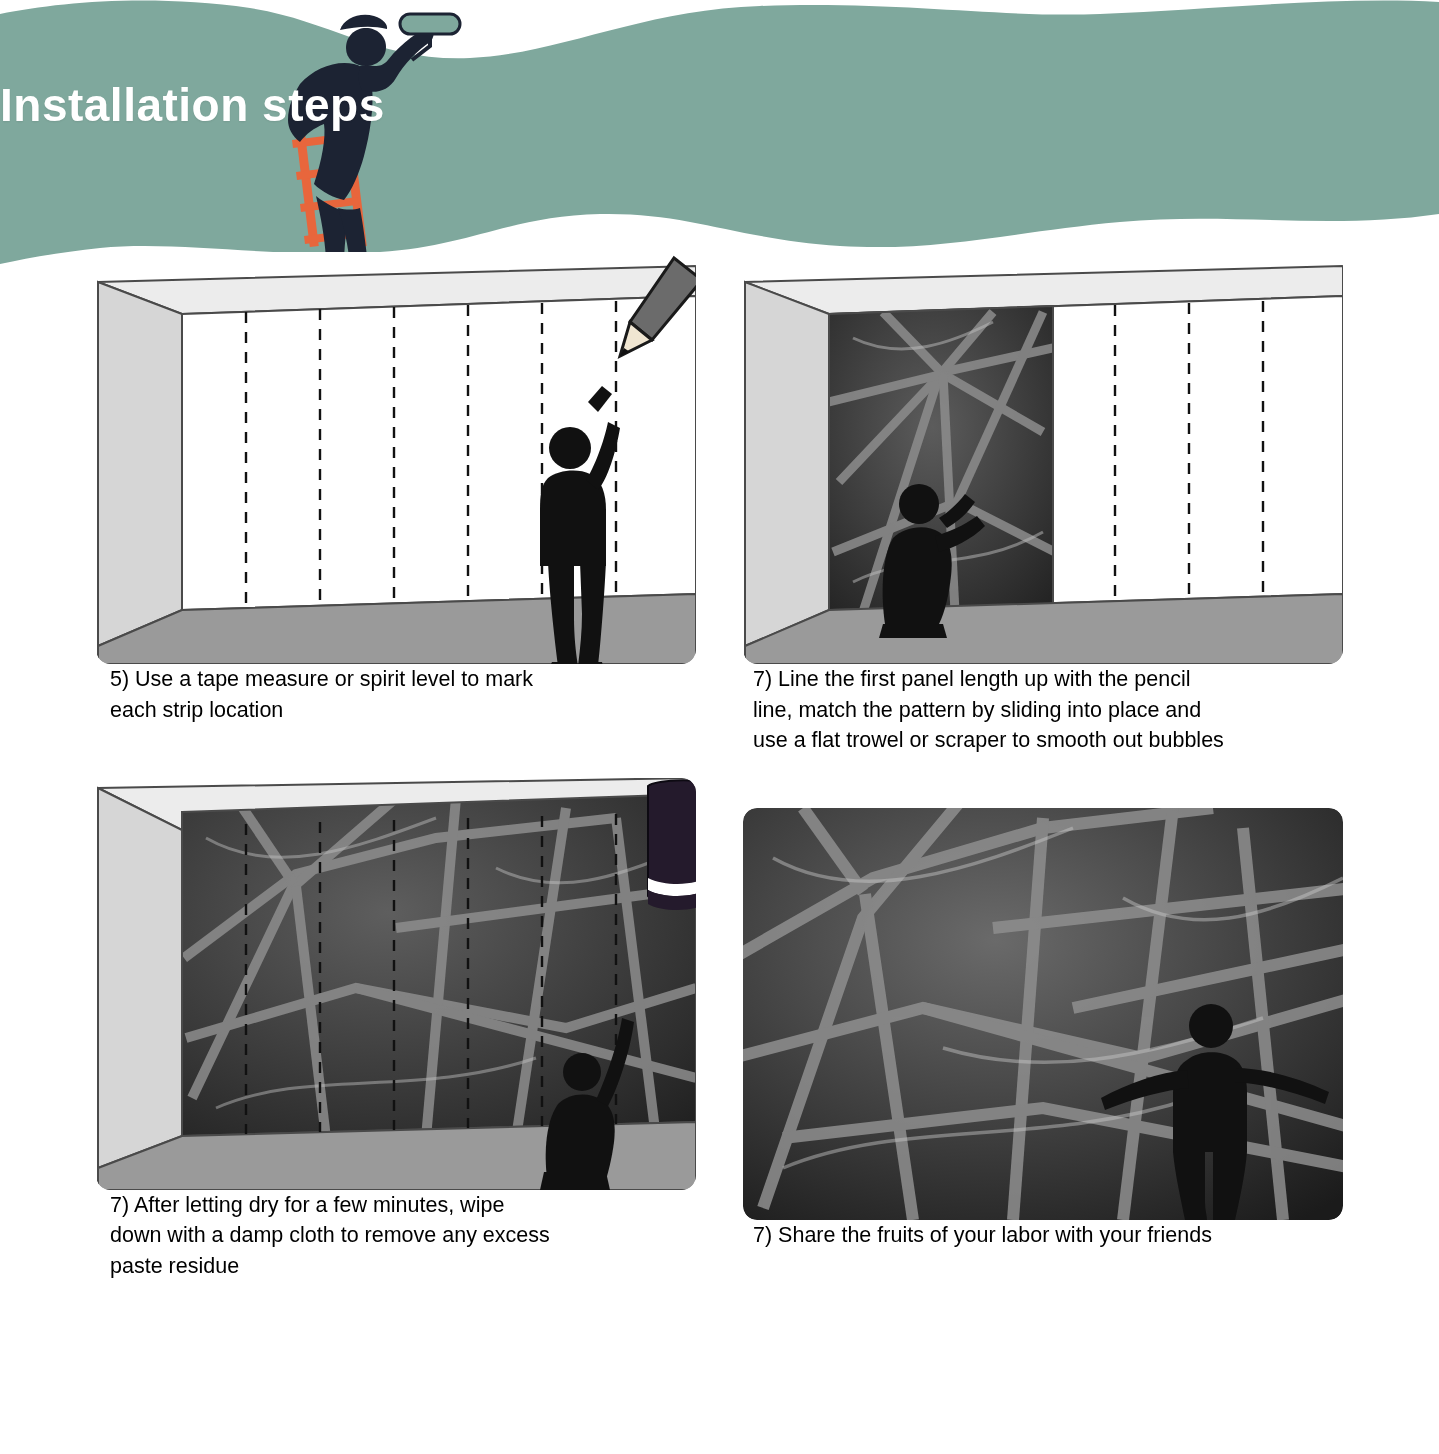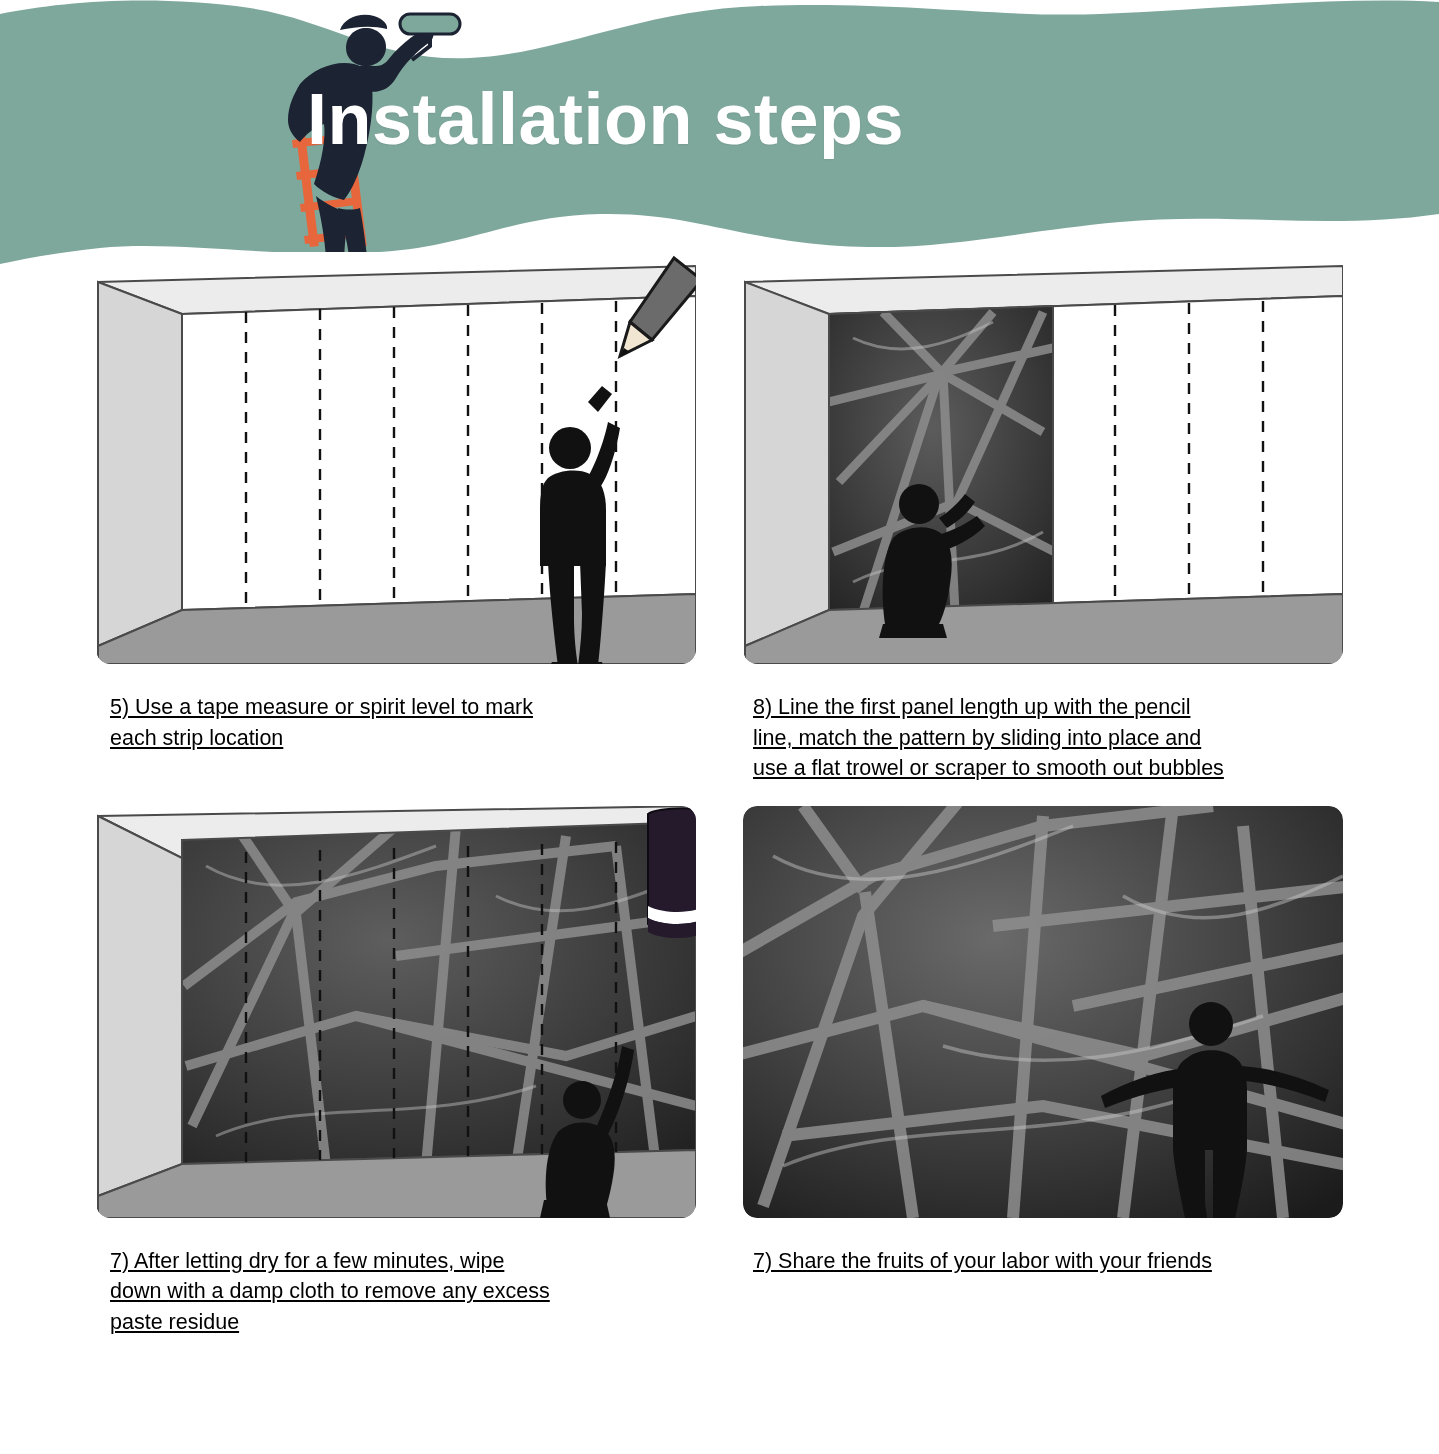--- a/index.html
+++ b/index.html
@@ -22,23 +22,23 @@
     width: 1439px;
     height: 270px;
     overflow: hidden;
   }
   .banner svg { display: block; }
   .banner-title {
     position: absolute;
     left: 0;
     top: 78px;
     width: 1211px;
-    text-align: center;
+    text-align: left;
     color: #ffffff;
-    font-size: 72px;
+    font-size: 46px;
     font-weight: 700;
     letter-spacing: 0.5px;
     font-family: "Liberation Sans", sans-serif;
     text-shadow: 0 1px 2px rgba(0,0,0,0.08);
   }
 
   
   .steps {
     position: absolute;
     left: 0;
@@ -62,28 +62,27 @@
     border-radius: 14px;
     overflow: hidden;
     position: relative;
     background: #ffffff;
   }
   .figure svg { display: block; }
   .caption {
     font-size: 21.5px;
     line-height: 1.42;
     color: #000000;
-    margin-top: 28px;
+    margin-top: 0;
     padding-left: 14px;
     padding-right: 4px;
     white-space: pre-line;
     font-family: "Liberation Sans", sans-serif;
-    text-decoration: underline;
-  }
-  .row-2 { margin-top: 22px; }
+  }
+  .row-2 { margin-top: 22px; align-items: center; }
   .caption-right { padding-left: 10px; }
 </style>
 </head>
 <body>
 
 <div class="banner">
   <svg width="1439" height="270" viewBox="0 0 1439 270" xmlns="http://www.w3.org/2000/svg">
     <path d="M0,14 C60,2 150,-6 250,8 C330,20 380,62 470,58 C560,54 640,10 760,6 C900,1 1000,18 1100,14 C1220,9 1340,-4 1439,2 L1439,214 C1330,230 1230,212 1120,222 C1010,232 940,252 840,246 C740,240 690,212 600,214 C510,216 470,246 380,252 C280,259 180,240 100,248 C62,252 28,258 0,264 Z" fill="#7fa89d"></path>
 
     <g>
@@ -215,21 +214,21 @@
             <g fill="#111111">
               <circle cx="176" cy="252" r="20"></circle>
               <path d="M150,286 c12,-12 34,-14 46,-6 c12,8 14,26 12,44 c-2,18 -6,36 -12,48 l-54,0 c-4,-26 -4,-66 8,-86 Z"></path>
               <path d="M192,284 c14,-4 28,-10 42,-20 l8,10 c-14,14 -32,22 -46,26 z"></path>
               <path d="M196,266 c10,-6 20,-16 26,-24 l10,8 c-8,12 -18,20 -28,26 z"></path>
               <path d="M140,372 l60,0 l4,14 l-68,0 z"></path>
             </g>
           </g>
         </svg>
       </div>
-      <div class="caption caption-right">8)  Line the first panel length up with the pencil
+      <div class="caption caption-right">7)  Line the first panel length up with the pencil
 line, match the pattern by sliding into place and
 use a flat trowel or scraper to smooth out bubbles</div>
     </div>
   </div>
 
   <div class="row row-2">
 
     <div class="step">
       <div class="figure">
         <svg width="600" height="412" viewBox="0 0 600 412" xmlns="http://www.w3.org/2000/svg">

